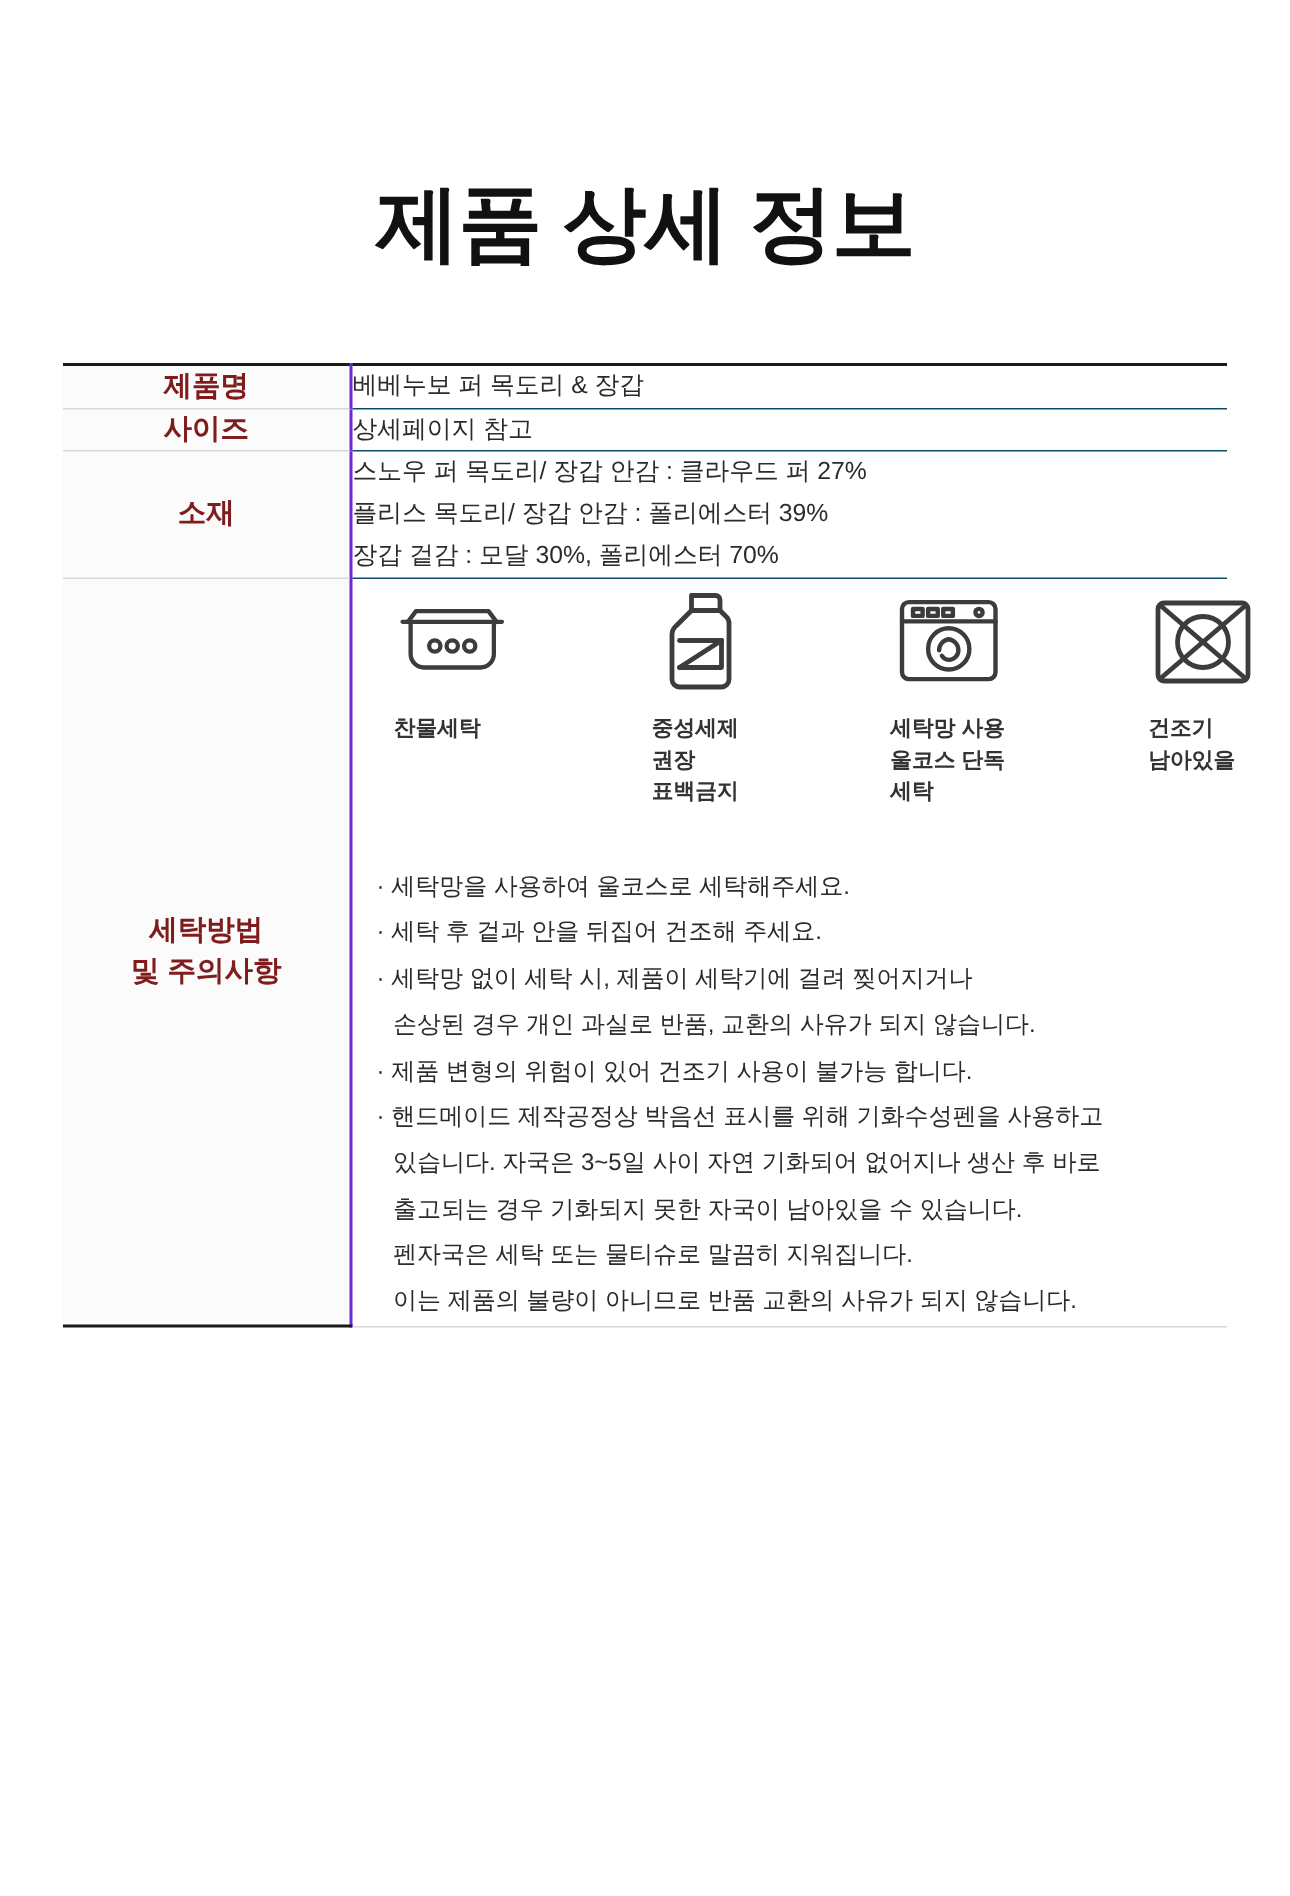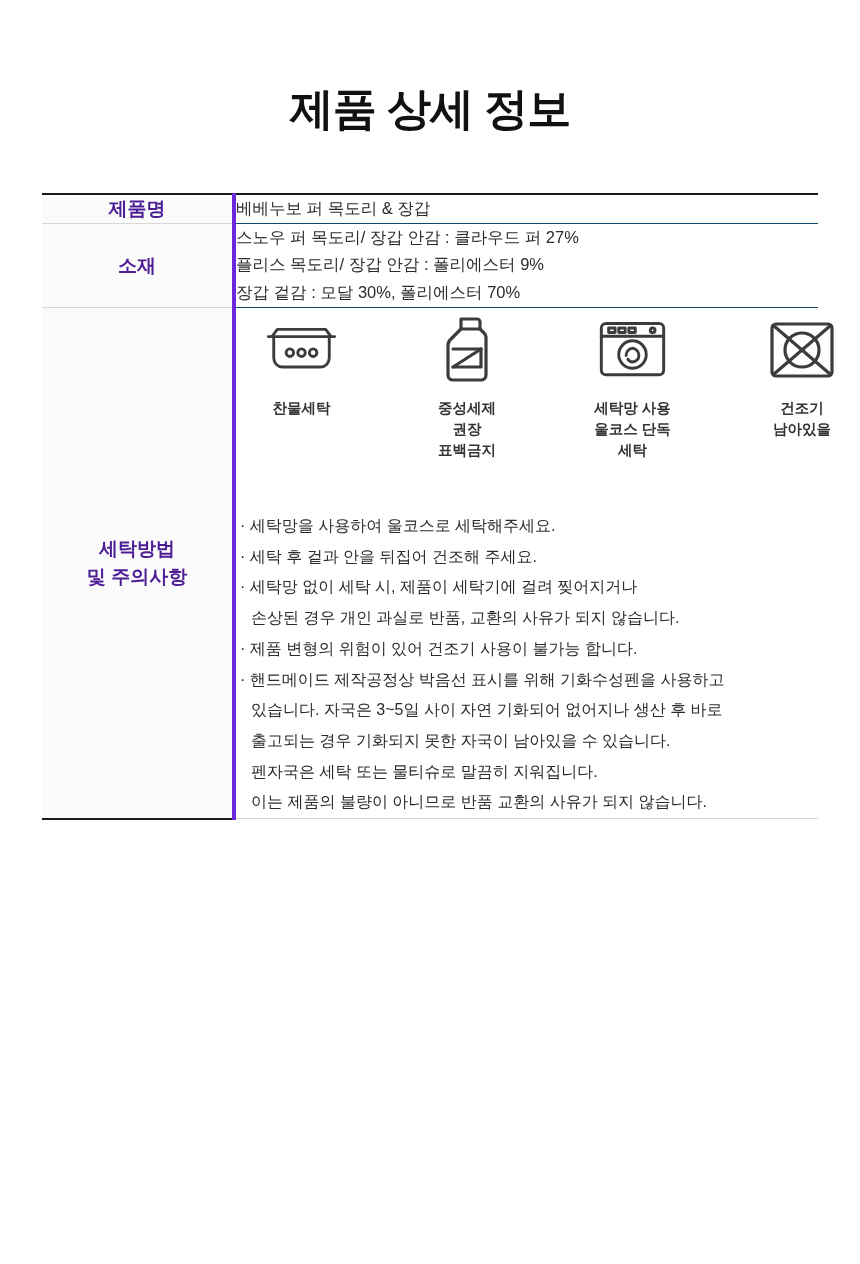--- a/index.html
+++ b/index.html
@@ -15,46 +15,46 @@
     color: #1a1a1a;
     position: relative;
     overflow: hidden;
   }
   .page {
     width: 860px;
     padding: 0 42px;
   }
   .page-title {
     text-align: center;
-    font-size: 44px;
+    font-size: 56px;
     font-weight: bold;
     letter-spacing: -1px;
     margin: 0;
-    padding-top: 80px;
+    padding-top: 112px;
     padding-bottom: 54px;
     color: #111111;
   }
   table.spec {
     width: 100%;
     border-collapse: collapse;
     table-layout: fixed;
   }
   table.spec tr > th,
   table.spec tr > td {
     vertical-align: middle;
     padding: 0;
   }
   .row-label {
     width: 192px;
     text-align: center;
     font-size: 19px;
     font-weight: bold;
-    color: #4c1d95;
+    color: #7f1d1d;
     background: #fbfbfb;
-    border-right: 4px solid #6d28d9;
+    border-right: 2px solid #6d28d9;
     border-bottom: 1px solid #d8d8d8;
     line-height: 1.45;
     padding: 14px 4px;
   }
   .row-value {
     font-size: 16.5px;
     color: #2b2b2b;
     border-bottom: 1px solid #0c4a6e;
     padding: 14px 0 14px 36px;
     line-height: 1.68;
@@ -95,39 +95,39 @@
     padding: 26px 26px 30px 30px;
   }
   .wash-icons {
     display: flex;
     justify-content: center;
     gap: 48px;
     padding: 6px 0 4px 0;
   }
   .wash-icon-block {
     width: 124px;
-    text-align: center;
+    text-align: left;
     padding-left: 47px;
   }
   .wash-icon-svg {
     height: 72px;
     display: flex;
     align-items: center;
     justify-content: center;
   }
   .wash-icon-caption {
     margin-top: 12px;
     font-size: 14.5px;
     font-weight: bold;
     color: #333333;
     line-height: 1.45;
   }
   .notes {
-    margin-top: 46px;
-    padding-left: 4px;
+    margin-top: 34px;
+    padding-left: 16px;
   }
   .note-line {
     font-size: 16px;
     color: #2b2b2b;
     line-height: 1.92;
     white-space: pre-wrap;
   }
   .note-line.bullet::before {
     content: "· ";
     color: #2b2b2b;
@@ -143,24 +143,28 @@
 
   <h1 class="page-title">제품 상세 정보</h1>
 
   <table class="spec">
     <tbody>
       <tr class="first-row">
         <th class="row-label">제품명</th>
         <td class="row-value">베베누보 퍼 목도리 &amp; 장갑</td>
       </tr>
       <tr>
+        <th class="row-label">사이즈</th>
+        <td class="row-value">상세페이지 참고</td>
+      </tr>
+      <tr>
         <th class="row-label">소재</th>
         <td class="row-value">
           <span class="mat-line">스노우 퍼 목도리/ 장갑 안감 : 클라우드 퍼 27%</span>
-          <span class="mat-line">플리스 목도리/ 장갑 안감 : 폴리에스터 9%</span>
+          <span class="mat-line">플리스 목도리/ 장갑 안감 : 폴리에스터 39%</span>
           <span class="mat-line">장갑 겉감 : 모달 30%, 폴리에스터 70%</span>
         </td>
       </tr>
       <tr class="last-row">
         <th class="row-label">
           <span class="mat-line">세탁방법</span>
           <span class="mat-line">및 주의사항</span>
         </th>
         <td class="wash-cell">
 

